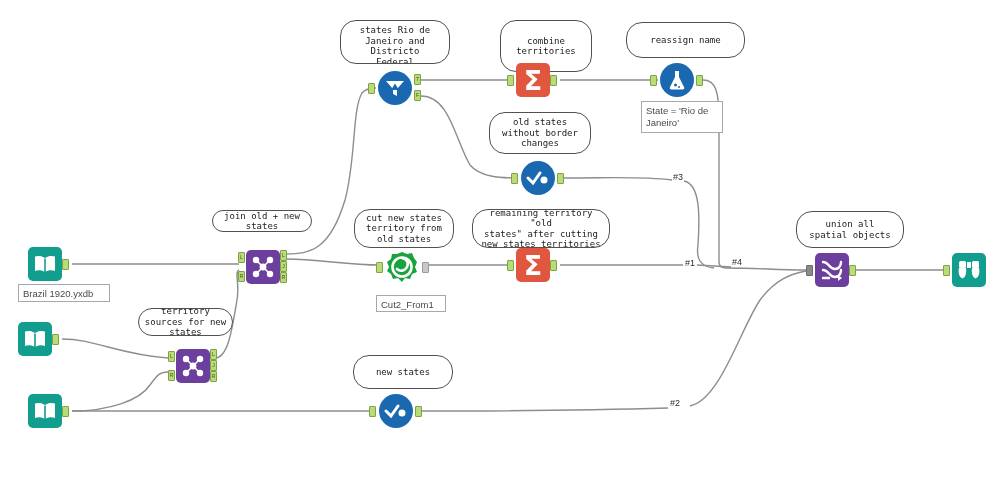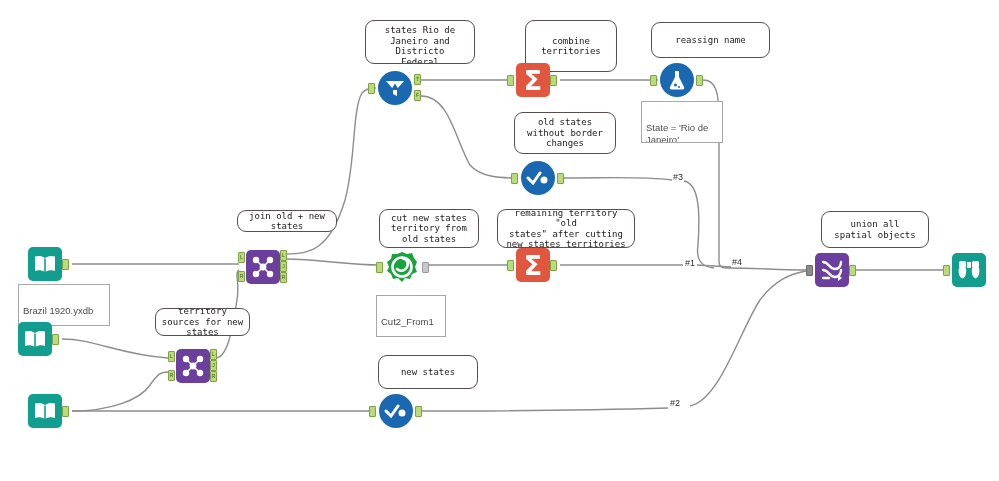--- a/index.html
+++ b/index.html
@@ -8,46 +8,46 @@
     font-family:"DejaVu Sans Mono", monospace;
     width:999px;height:481px;overflow:hidden;
   }
   #canvas{position:relative;width:999px;height:481px;background:#fff;}
   svg.wires{position:absolute;left:0;top:0;width:999px;height:481px;pointer-events:none;}
 
   
   .cbox{
     position:absolute;
     border:1px solid #55504d;
-    border-radius:9px;
+    border-radius:16px;
     background:#ffffff;
     color:#1a1a1a;
     font-family:"DejaVu Sans Mono", monospace;
     font-size:9px;
     line-height:10.5px;
     text-align:center;
     letter-spacing:0px;
     padding:4px 3px;
     box-sizing:border-box;
     overflow:hidden;
     white-space:pre-line;
-    display:flex;align-items:center;justify-content:center;margin-left:25px;
+    display:flex;align-items:center;justify-content:center;
   }
   .cbox.clip{align-items:flex-start;}
 
   
   .glabel{
     position:absolute;
     border:1px solid #a8a8a8;
     background:#ffffff;
     color:#4a4a4a;
     font-family:"Liberation Sans", sans-serif;
     font-size:9.5px;
     line-height:11.5px;
-    padding:20px 4px;
+    padding:3px 4px;
     box-sizing:border-box;
     white-space:pre-line;
     overflow:hidden;
   }
 
   
   .numtag{
     position:absolute;
     font-family:"Liberation Sans", sans-serif;
     font-size:9px;
@@ -159,33 +159,33 @@
 territory from
 old states</div>
 
   <div class="cbox" style="left:472px;top:209px;width:138px;height:39px;">remaining territory "old
 states" after cutting
 new states territories</div>
 
   <div class="cbox" style="left:796px;top:211px;width:108px;height:37px;">union all
 spatial objects</div>
 
-  <div class="cbox" style="left:130px;top:308px;width:95px;height:28px;">territory
+  <div class="cbox" style="left:138px;top:308px;width:95px;height:28px;">territory
 sources for new
 states</div>
 
   <div class="cbox" style="left:353px;top:355px;width:100px;height:34px;">new states</div>
 
 
   <div class="glabel" style="left:641px;top:101px;width:82px;height:32px;">State = 'Rio de
 Janeiro'</div>
 
   <div class="glabel" style="left:376px;top:295px;width:70px;height:17px;font-size:9.5px;">Cut2_From1</div>
 
-  <div class="glabel" style="left:18px;top:284px;width:92px;height:32px;">Brazil 1920.yxdb</div>
+  <div class="glabel" style="left:18px;top:284px;width:92px;height:18px;">Brazil 1920.yxdb</div>
 
 
   <div class="numtag" style="left:672px;top:172px;">#3</div>
   <div class="numtag" style="left:684px;top:258px;">#1</div>
   <div class="numtag" style="left:731px;top:257px;">#4</div>
   <div class="numtag" style="left:669px;top:398px;">#2</div>
 
   <div class="tool" style="left:28px;top:247px;">
     <div class="sq teal">
       <svg width="24" height="20" viewBox="0 0 24 20" aria-hidden="true">

